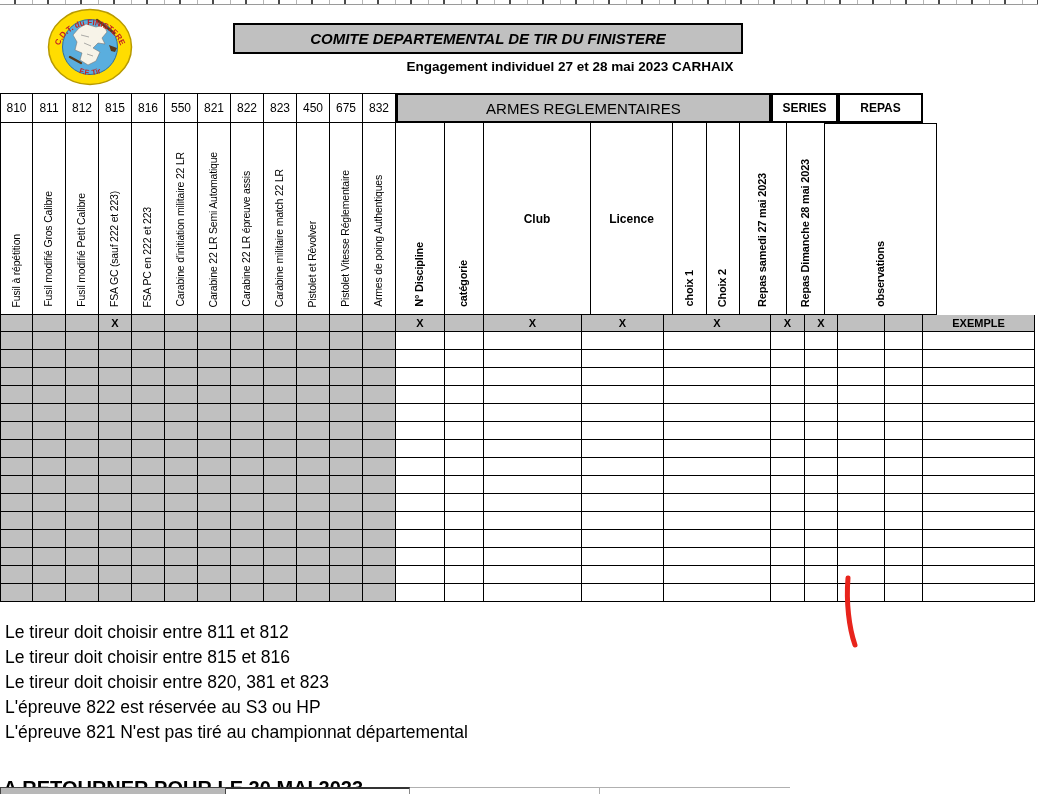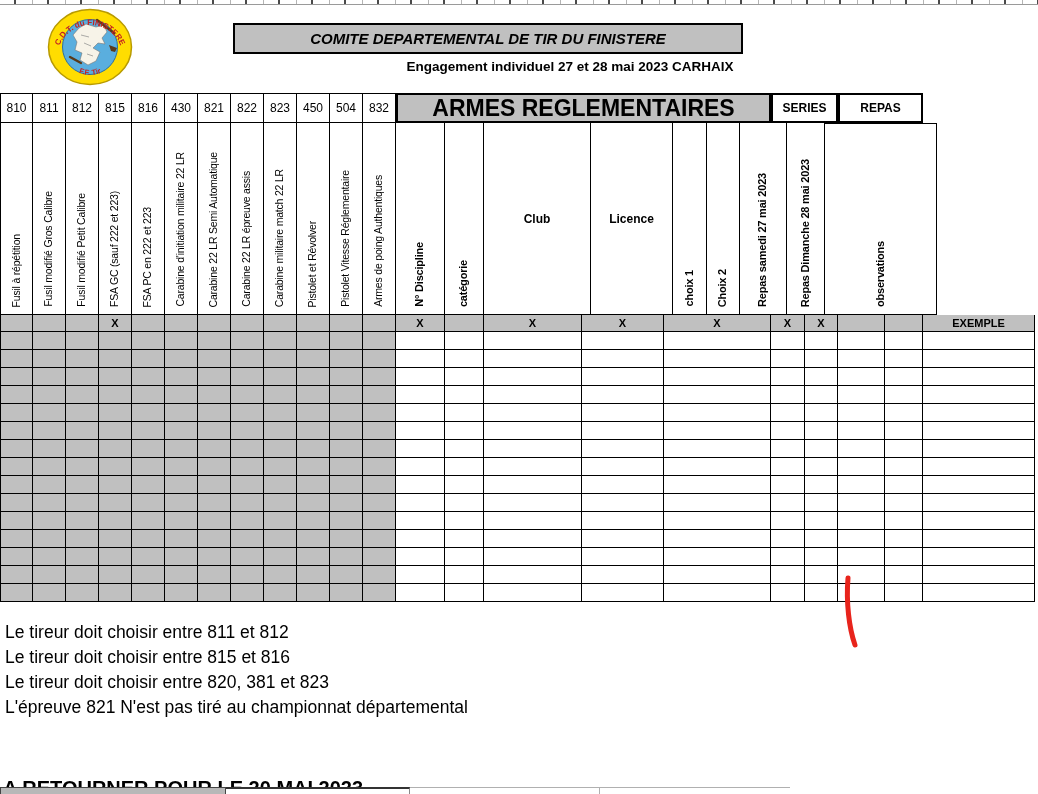--- a/index.html
+++ b/index.html
@@ -28,21 +28,21 @@
         display:flex;align-items:center;justify-content:center;overflow:hidden}
   .row > .cell:first-child{border-left:1px solid #000}
 
   .w33{width:33px}.w49{width:49px}.w39{width:39px}.w98{width:98px}.w82{width:82px}
   .w107{width:107px}.w34{width:34px}.w47{width:47px}.w38{width:38px}.w112{width:112px}
   .w375{width:375px}.w67{width:67px}.w85{width:85px}
 
   .row-nums{height:30px}
   .row-nums .cell{border-top:1px solid #000;font-size:12px}
   .armes{flex:0 0 auto;background:#c0c0c0;border:2px solid #000;display:flex;align-items:center;
-         justify-content:center;font-weight:bold;font-size:23px;white-space:nowrap}
+         justify-content:center;font-weight:normal;font-size:15px;white-space:nowrap}
   .sr-box{flex:0 0 auto;background:#fff;border:2px solid #000;display:flex;align-items:center;
           justify-content:center;font-weight:bold;font-size:12px}
   .obs-space{flex:0 0 auto;background:#fff}
 
   .row-vhead{height:192px}
   .vcell{align-items:flex-end;padding-bottom:7px}
   .vtext{writing-mode:vertical-rl;transform:rotate(180deg);white-space:nowrap;
          font-size:10.5px;line-height:1.05;letter-spacing:-0.2px}
   .vbold{font-weight:bold;font-size:11px}
   .hhead{font-weight:bold;font-size:12px}
@@ -102,26 +102,26 @@
   <div class="subtitle">Engagement individuel 27 et 28 mai 2023 CARHAIX</div>
 
   <div class="grid">
 
     <div class="row row-nums">
       <div class="cell w33">810</div>
       <div class="cell w33">811</div>
       <div class="cell w33">812</div>
       <div class="cell w33">815</div>
       <div class="cell w33">816</div>
-      <div class="cell w33">430</div>
+      <div class="cell w33">550</div>
       <div class="cell w33">821</div>
       <div class="cell w33">822</div>
       <div class="cell w33">823</div>
       <div class="cell w33">450</div>
-      <div class="cell w33">504</div>
+      <div class="cell w33">675</div>
       <div class="cell w33">832</div>
       <div class="armes w375">ARMES REGLEMENTAIRES</div>
       <div class="sr-box w67">SERIES</div>
       <div class="sr-box w85">REPAS</div>
       <div class="obs-space w112"></div>
     </div>
 
     <div class="row row-vhead">
       <div class="cell vcell w33">
           <span class="vtext">Fusil à répétition</span>
@@ -574,20 +574,21 @@
   </div>
 
   <svg class="redmark" width="1038" height="794" viewBox="0 0 1038 794">
     <path d="M848,578 C846,602 849,628 855,645" stroke="#e8241c" stroke-width="5" fill="none" stroke-linecap="round"></path>
   </svg>
 
   <div class="notes">
     <div>Le tireur doit choisir entre 811 et 812</div>
     <div>Le tireur doit choisir entre 815 et 816</div>
     <div>Le tireur doit choisir entre 820, 381 et 823</div>
+    <div>L'épreuve 822 est réservée au S3 ou HP</div>
     <div>L'épreuve 821 N'est pas tiré au championnat départemental</div>
   </div>
 
   <div class="footer-line">A RETOURNER POUR LE 20 MAI 2023</div>
 
   <div class="bstrip">
     <div class="bs1"></div>
     <div class="bs2"></div>
     <div class="bs3"></div>
     <div class="bs4"></div>

